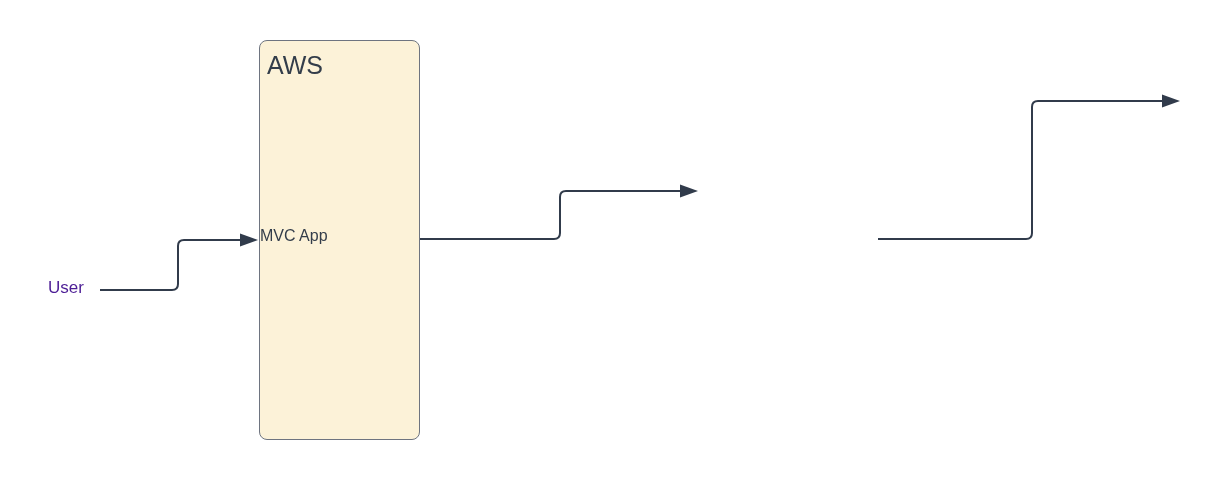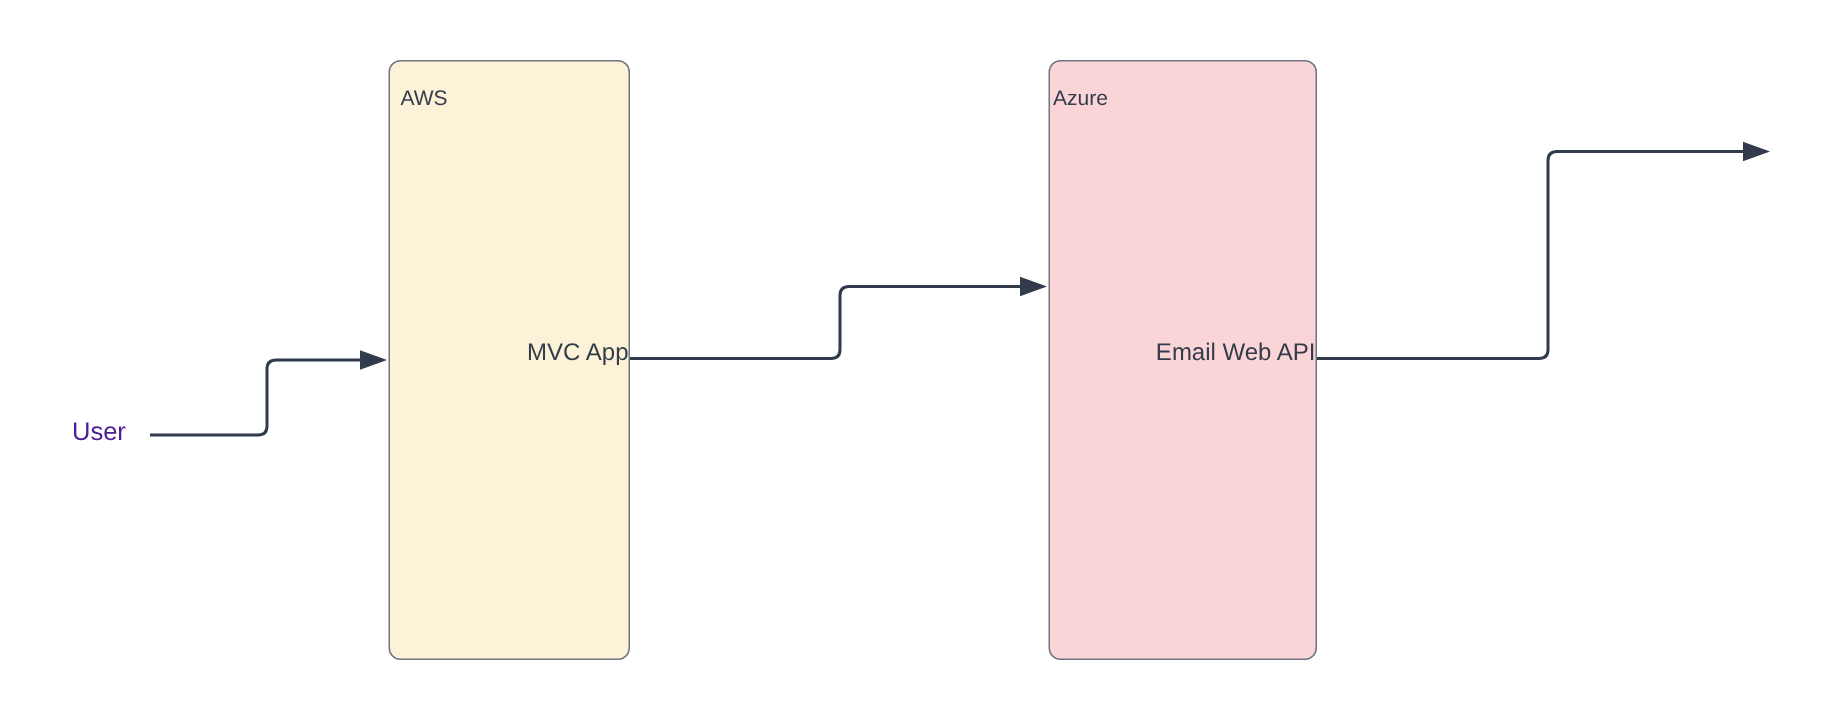--- a/index.html
+++ b/index.html
@@ -46,32 +46,32 @@
     background: #FCF2D8;
   }
   .box-azure {
     left: 699px;
     width: 179px;
     background: #FBD4D8;
   }
   .box-label {
     position: absolute;
     top: 12px;
-    font-size: 14px;
+    font-size: 25px;
     line-height: 24px;
     white-space: nowrap;
   }
   .box-aws .box-label { left: 7px; }
   .box-azure .box-label { left: 2px; }
   .box-title {
     position: absolute;
     top: 185px;
     left: 0;
     right: 0;
-    text-align: right;
+    text-align: left;
     font-size: 16px;
     line-height: 20px;
     white-space: nowrap;
   }
   .user-label {
     position: absolute;
     left: 48px;
     top: 277px;
     font-size: 17px;
     line-height: 21px;
@@ -97,20 +97,16 @@
       <path d="M 878 239 H 1026 Q 1032 239 1032 233 V 107 Q 1032 101 1038 101 H 1164"></path>
       <polygon points="1180,101 1162,94.5 1162,107.5"></polygon>
     </g>
   </svg>
 
   <div class="box box-aws">
     <div class="box-label">AWS</div>
     <div class="box-title">MVC App</div>
   </div>
 
-  <div class="box box-azure">
-    <div class="box-label">Azure</div>
-    <div class="box-title">Email Web API</div>
-  </div>
 
   <div class="user-label">User</div>
 
 </div>
 
 </body></html>

